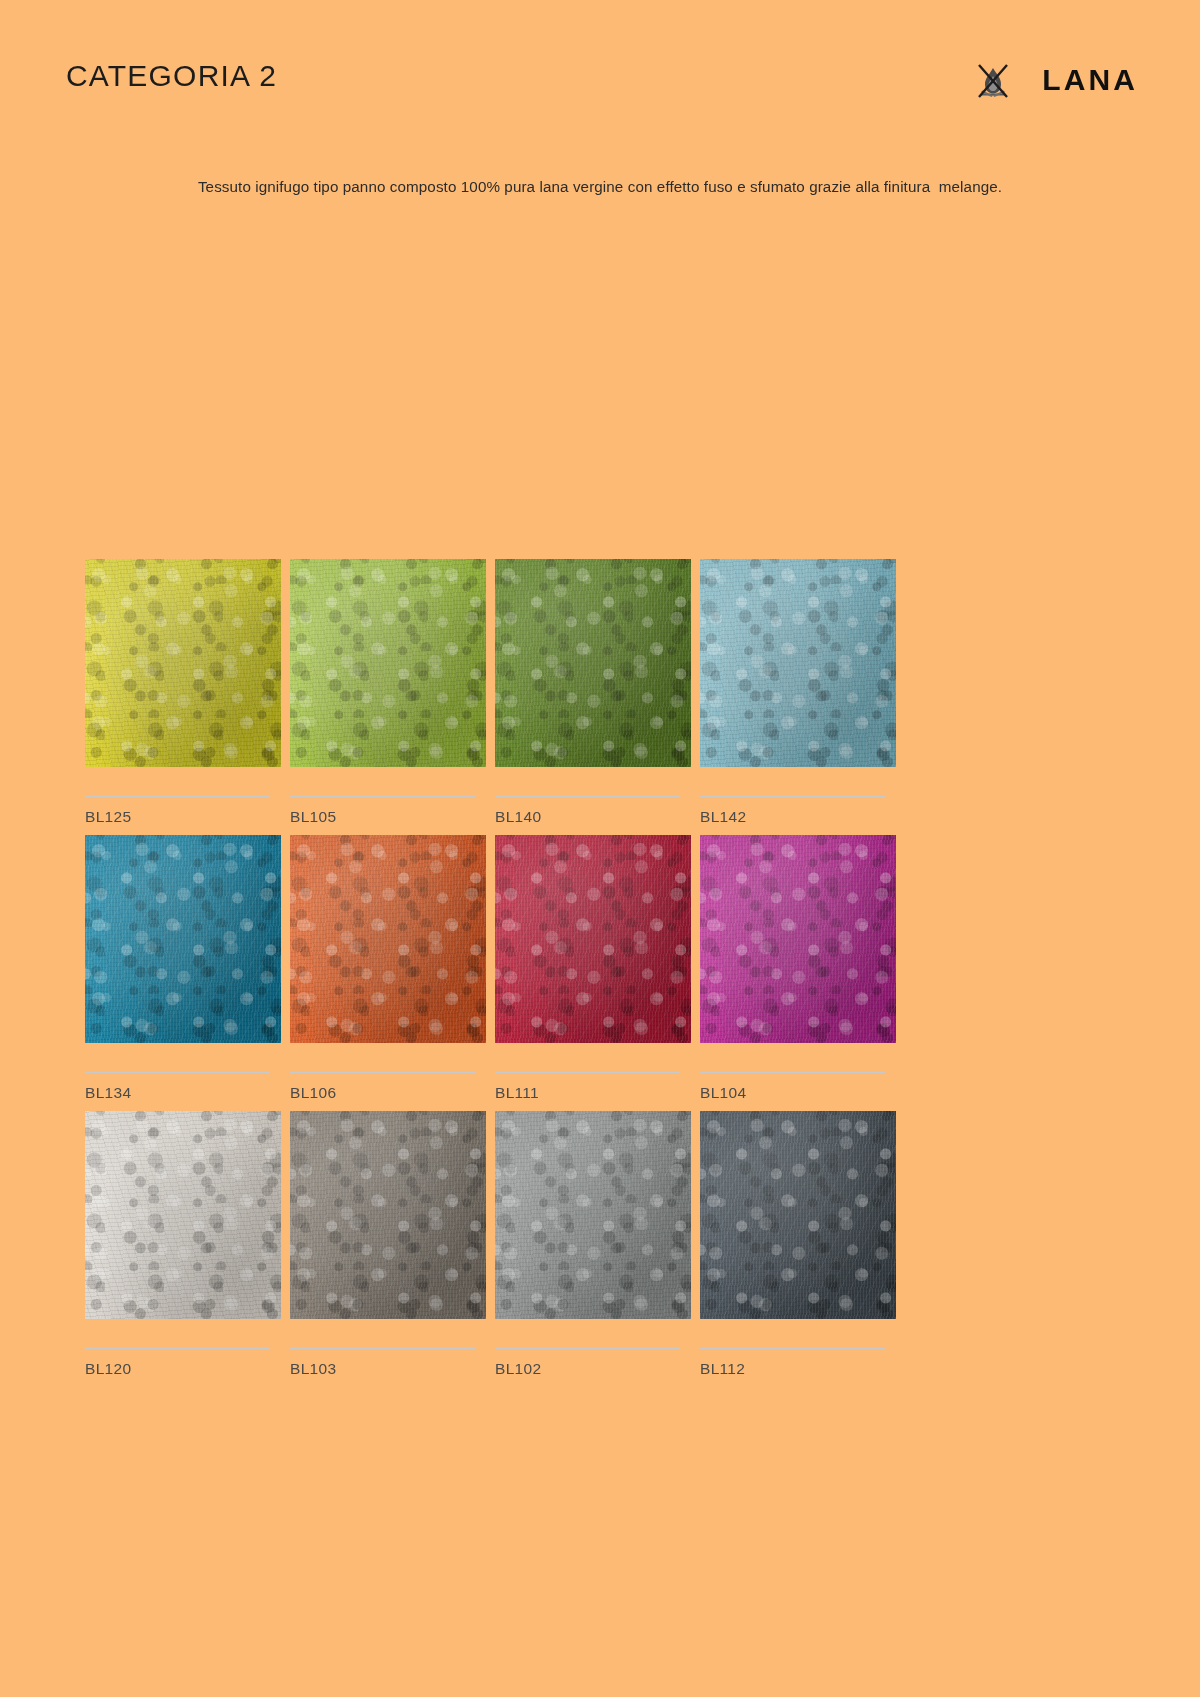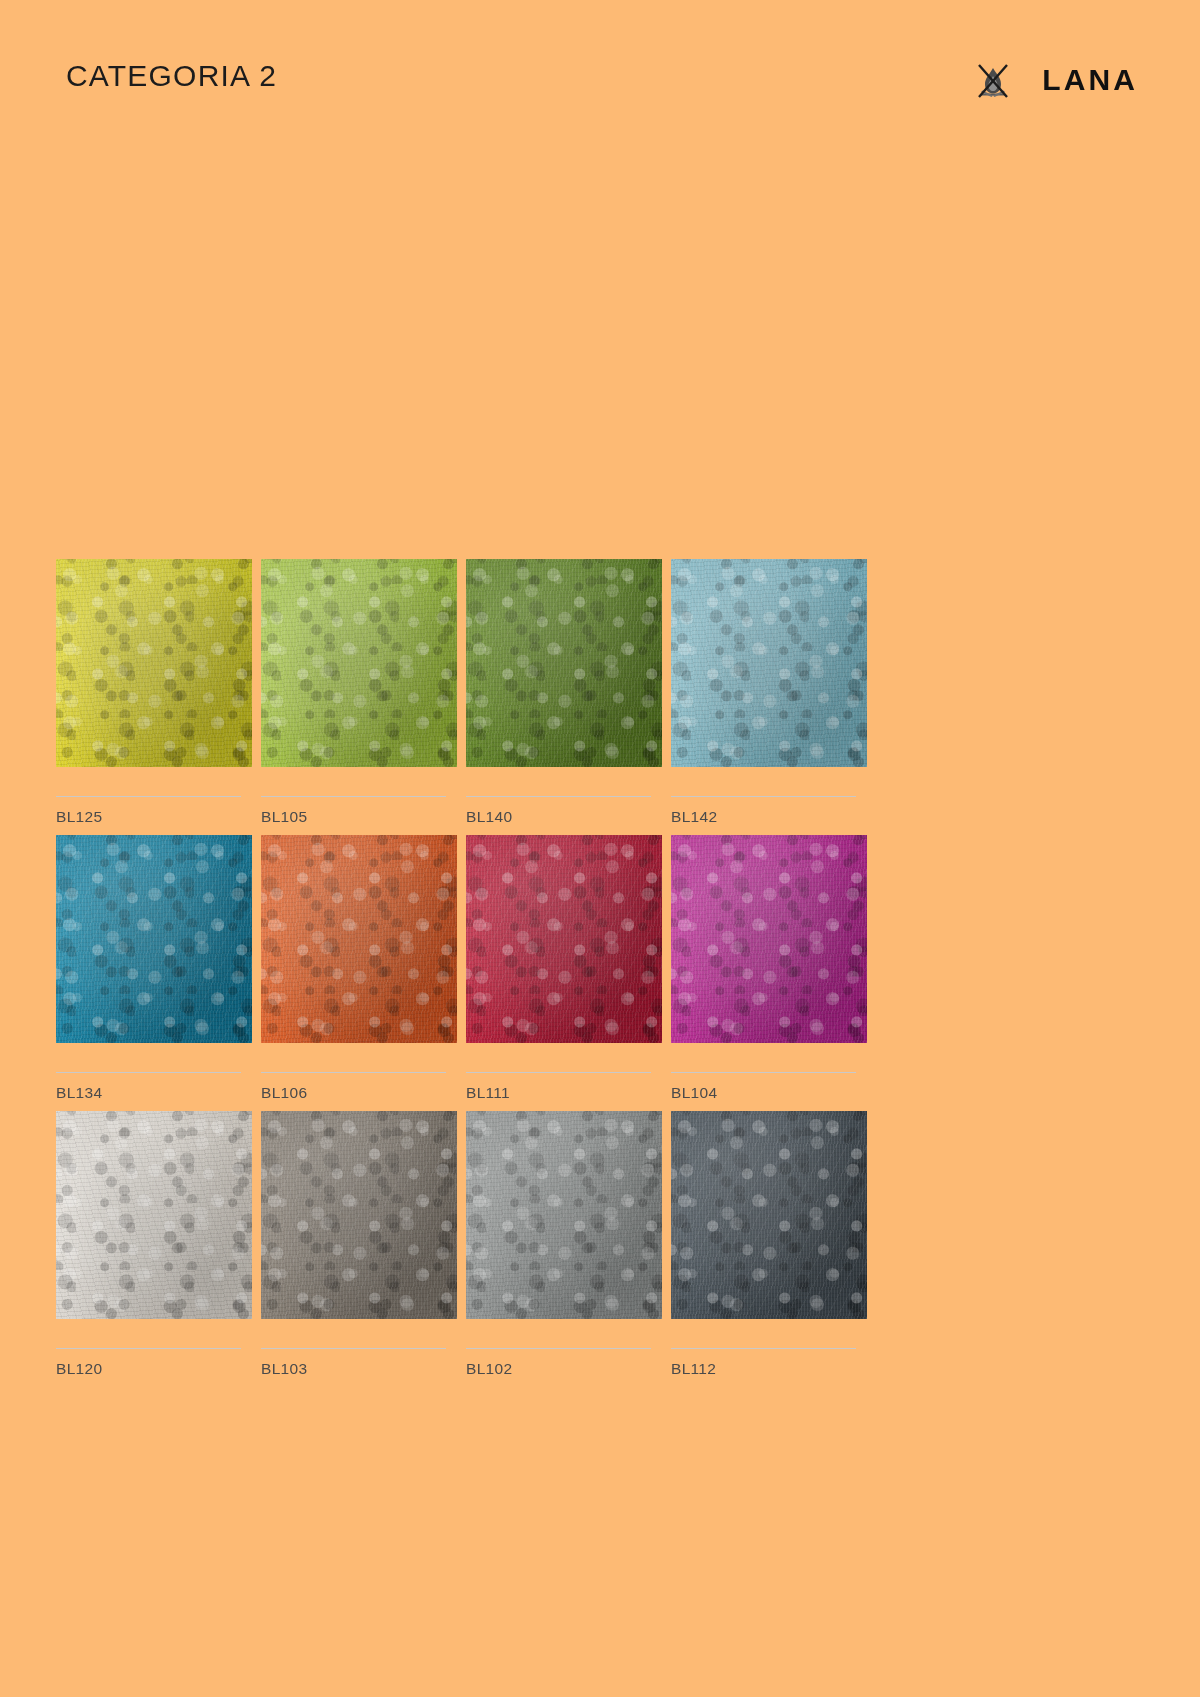--- a/index.html
+++ b/index.html
@@ -81,21 +81,21 @@
     letter-spacing: 0.1px;
     color: #2b2b2b;
     line-height: 22px;
     white-space: pre;
   }
 
   
   .grid {
     position: absolute;
     top: 559px;
-    left: 56px;
+    left: 85px;
     width: 1058px;
     display: grid;
     grid-template-columns: repeat(4, 196px);
     column-gap: 59px;
     row-gap: 65px;
     gap: 9px;
   }
 
   .swatch-cell {
     width: 196px;
@@ -206,20 +206,21 @@
         <path d="M6.5 30.5 L17 35.5 L15.5 37 L5 32 Z" fill="#6e6e6e"></path>
         <path d="M27.5 30.5 L17 35.5 L18.5 37 L29 32 Z" fill="#6e6e6e"></path>
 
         <path d="M3 5 L31 37" stroke="#1c1c1c" stroke-width="2.4" fill="none"></path>
         <path d="M31 5 L3 37" stroke="#1c1c1c" stroke-width="2.4" fill="none"></path>
       </svg>
       <div class="brand-name">LANA</div>
     </div>
   </div>
 
+  <div class="description">Tessuto ignifugo tipo panno composto 100% pura lana vergine con effetto fuso e sfumato grazie alla finitura  melange.</div>
 
   <div class="grid">
       <div class="swatch-cell">
         <div class="swatch" style="background-color: rgb(216, 205, 30); background-image: radial-gradient(circle at 20% 30%, rgba(236, 227, 92, 0.333) 0px, rgba(236, 227, 92, 0.333) 40%, transparent 70%), radial-gradient(circle at 75% 70%, rgba(138, 138, 20, 0.4) 0px, rgba(138, 138, 20, 0.4) 40%, transparent 72%), radial-gradient(circle at 60% 15%, rgba(111, 122, 24, 0.267) 0px, rgba(111, 122, 24, 0.267) 32%, transparent 66%), radial-gradient(circle at 12% 85%, rgba(236, 227, 92, 0.267) 0px, rgba(236, 227, 92, 0.267) 34%, transparent 68%);">
           <div class="swatch-shade"></div>
         </div>
         <div class="swatch-rule"></div>
         <div class="swatch-label">BL125</div>
       </div>
       <div class="swatch-cell">

